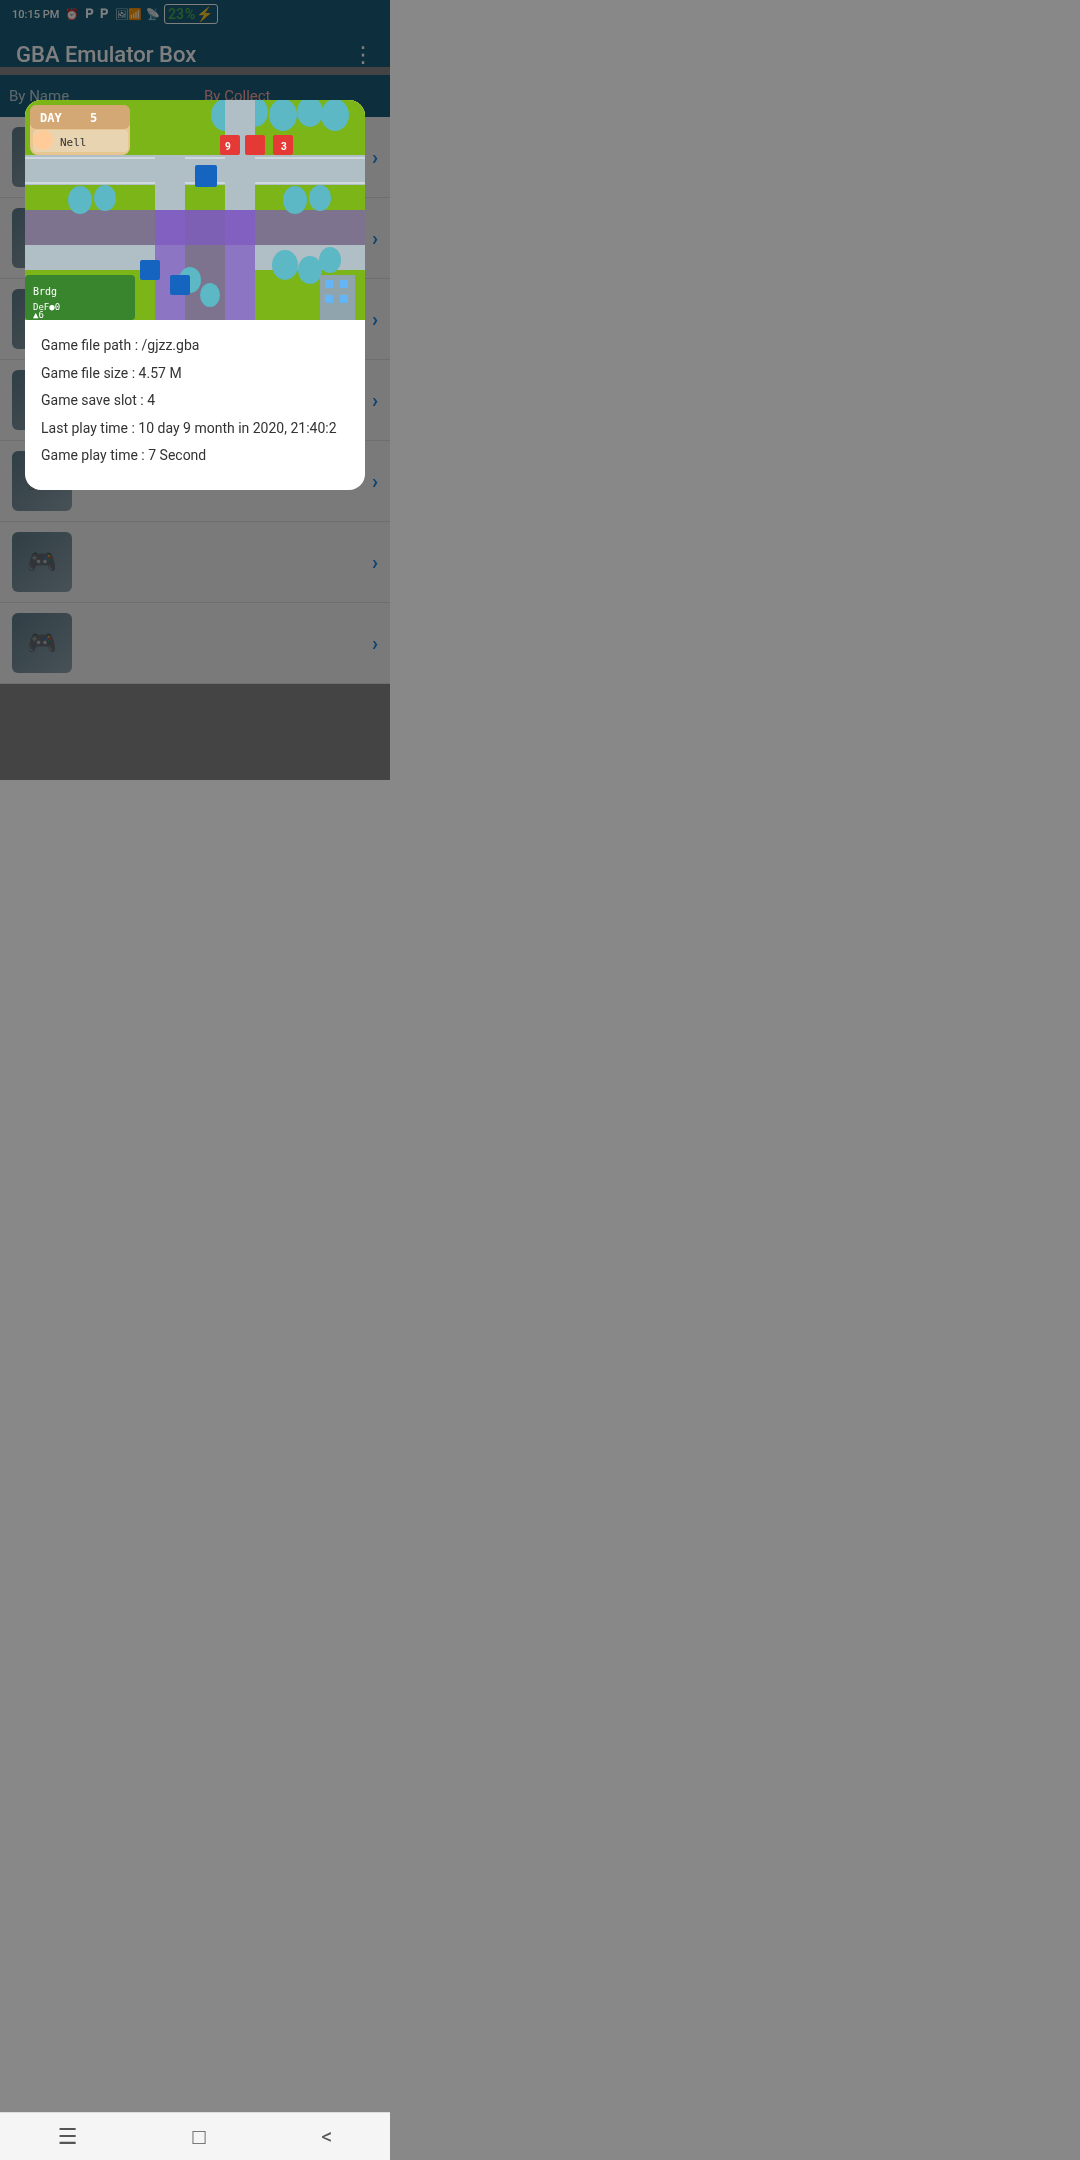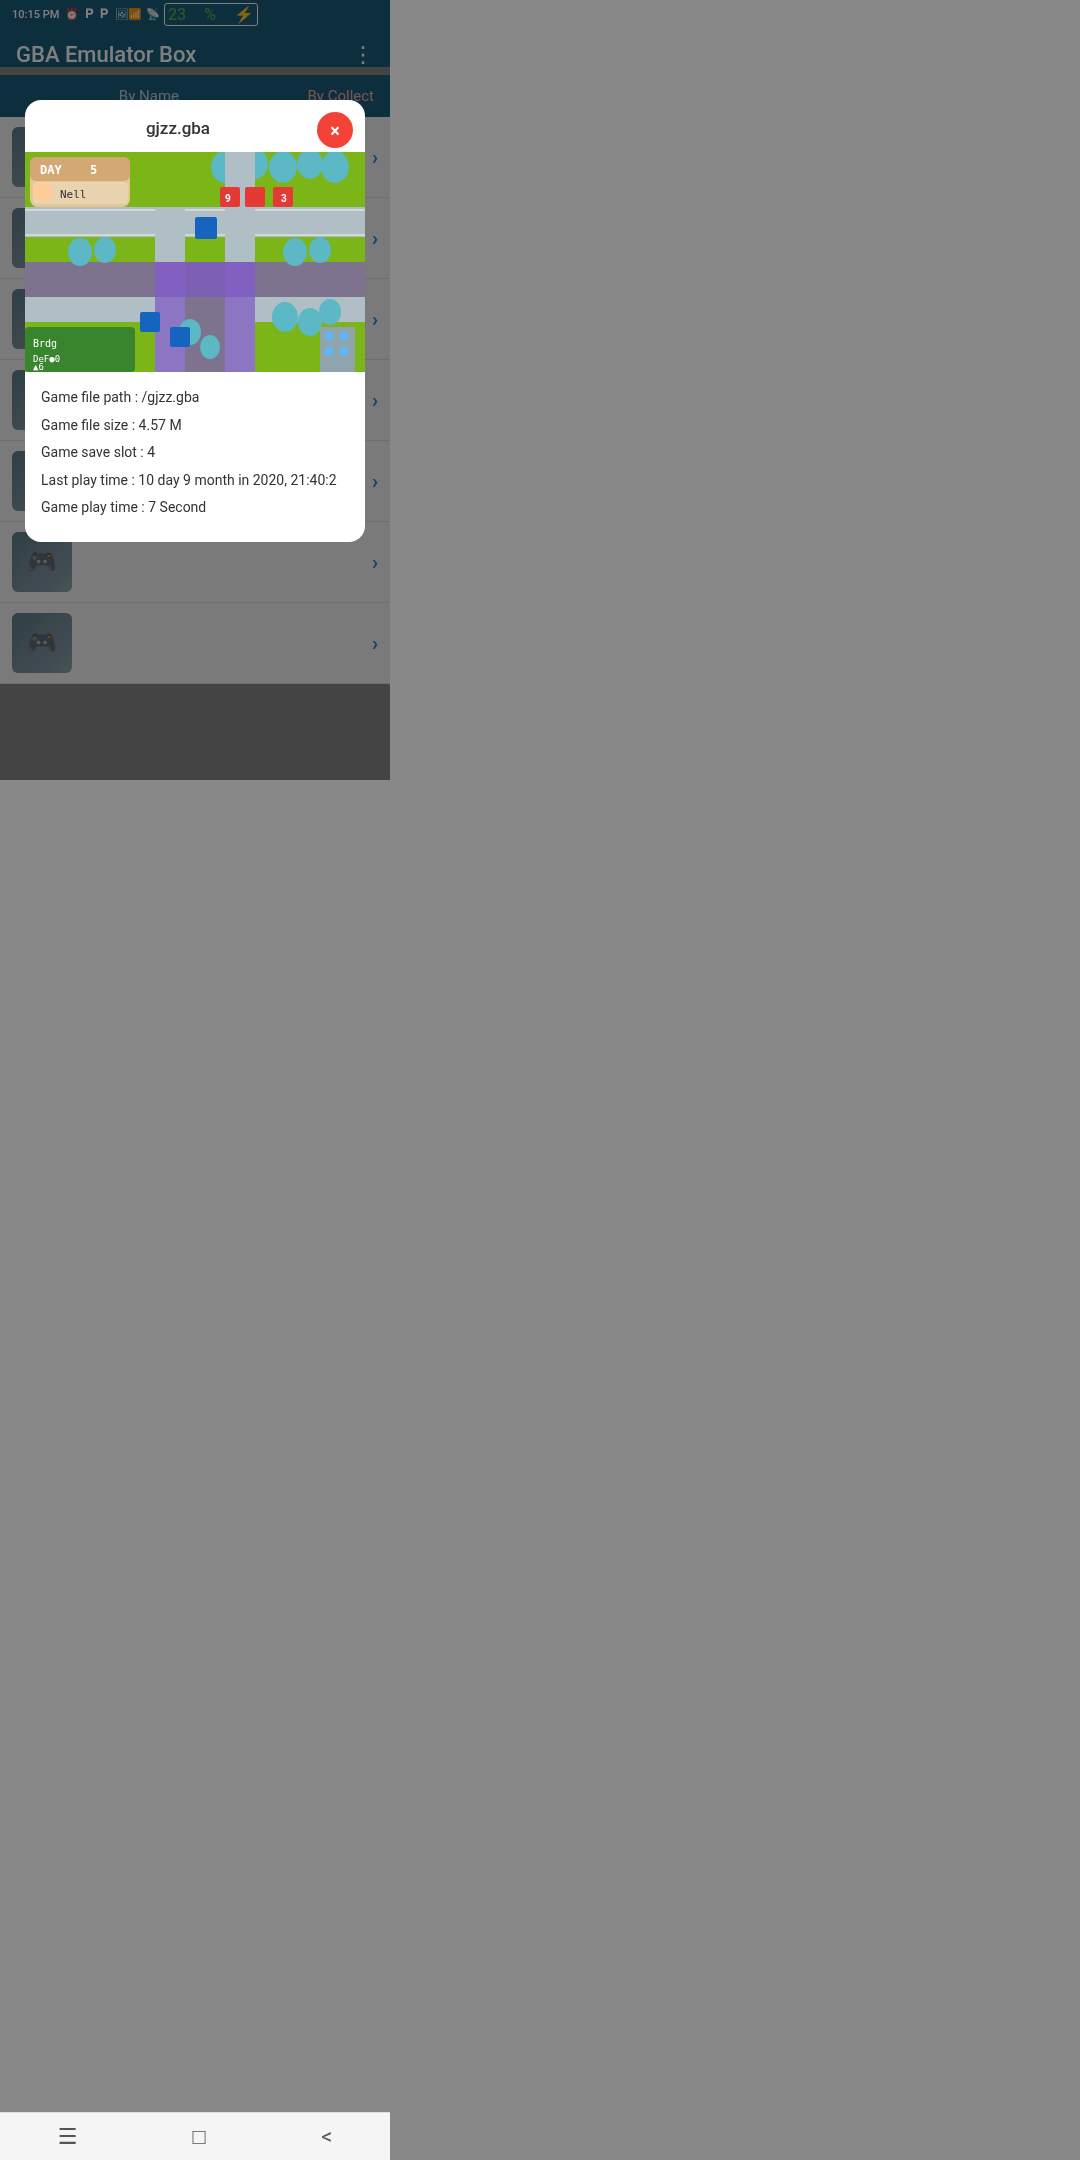--- a/index.html
+++ b/index.html
@@ -24,25 +24,25 @@
       color: white;
       font-size: 11px;
       font-weight: 500;
     }
     .status-left { display: flex; align-items: center; gap: 6px; }
     .status-right { display: flex; align-items: center; gap: 4px; }
     .battery-box {
       border: 1.5px solid white;
       border-radius: 3px;
       padding: 1px 3px;
-      font-size: 16px;
+      font-size: 14px;
       color: #4caf50;
       display: flex;
       align-items: center;
-      gap: 18px;
+      gap: 1px;
     }
 
     
     .app-header {
       background: #1a5f7a;
       padding: 14px 16px 0 16px;
       display: flex;
       align-items: flex-end;
       justify-content: space-between;
     }
@@ -58,22 +58,22 @@
     }
 
     
     .tabs-bar {
       background: #1a5f7a;
       display: flex;
       margin-top: 8px;
     }
     .tab {
       flex: 1;
-      text-align: right;
-      padding: 12px 16px;
+      text-align: left;
+      padding: 12px 9px;
       color: rgba(255,255,255,0.7);
       font-size: 15px;
       cursor: pointer;
       position: relative;
     }
     .tab.active {
       color: #fca5a5;
     }
     .tab.active::after {
       content: '';
@@ -363,26 +363,20 @@
         </div>
     </div>
     <div class="list-item-info"></div>
     <span class="list-item-arrow">›</span>
   </div>
 </div>
 
 <div class="modal-overlay">
   <div class="modal">
     
-    <div class="modal-header">
-      <span class="modal-title">gjzz.gba</span>
-      <div class="modal-close-btn">
-        <span>×</span>
-      </div>
-    </div>
 
     
     <div class="game-screenshot">
       <svg class="game-scene" viewBox="0 0 340 220" xmlns="http://www.w3.org/2000/svg">
 
         <rect width="340" height="220" fill="#7cb518"></rect>
 
         <ellipse cx="200" cy="15" rx="14" ry="16" fill="#5bb8c4"></ellipse>
         <ellipse cx="230" cy="12" rx="13" ry="15" fill="#5bb8c4"></ellipse>
         <ellipse cx="258" cy="15" rx="14" ry="16" fill="#5bb8c4"></ellipse>

